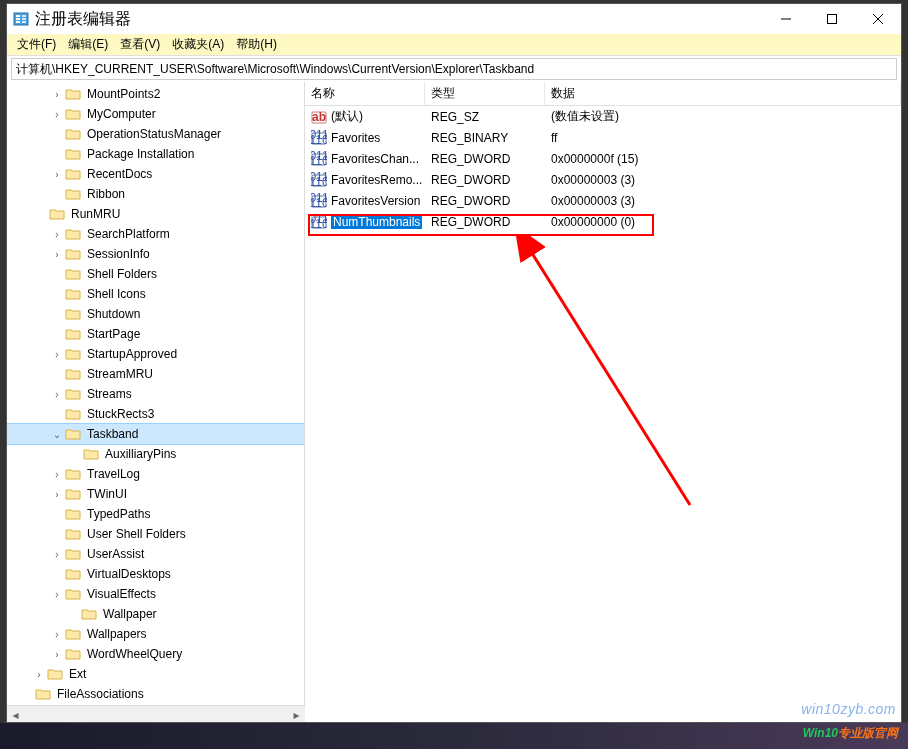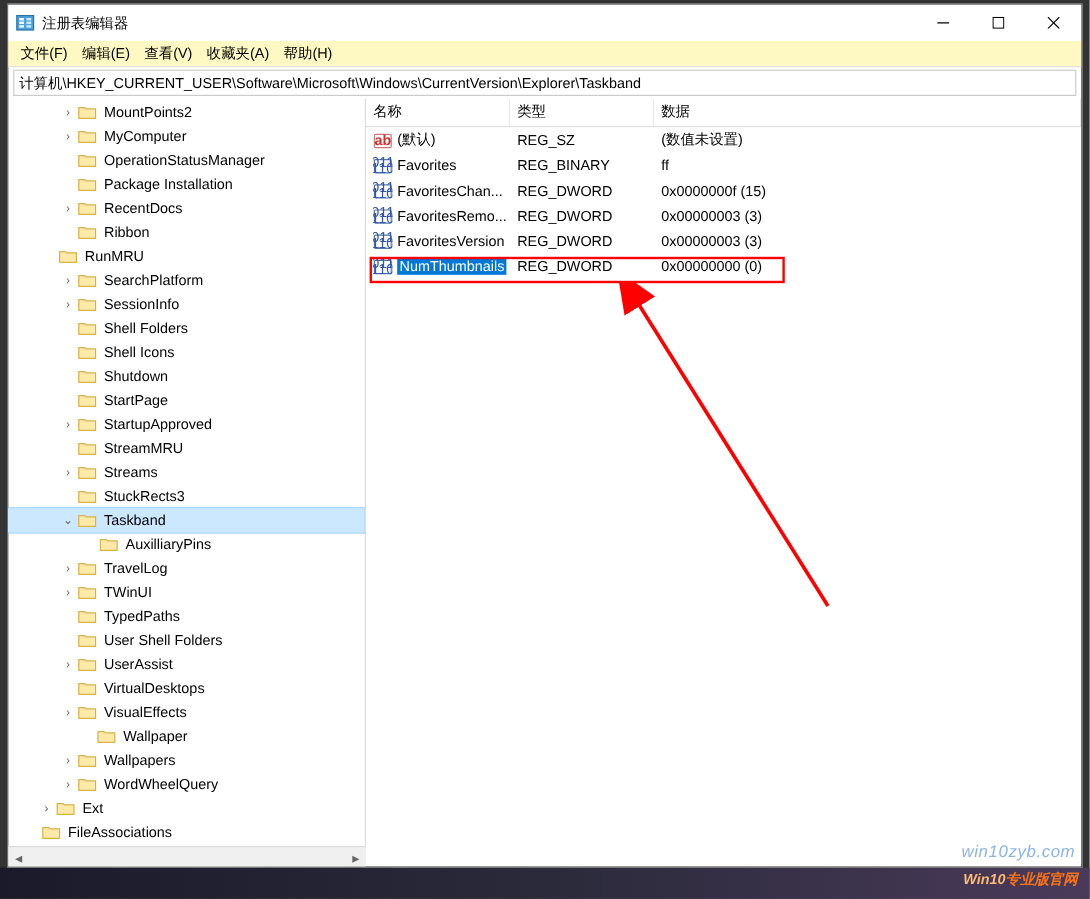--- a/index.html
+++ b/index.html
@@ -1,20 +1,20 @@
 <!DOCTYPE html>
 <html><head>
   <meta charset="utf-8">
   <style>
     * { margin: 0; padding: 0; box-sizing: border-box; font-family: "Microsoft YaHei", "Segoe UI", sans-serif; font-size: 12px; }
     body { width: 908px; height: 749px; background: #333; overflow: hidden; position: relative; }
     .window { position: absolute; left: 6px; top: 3px; width: 896px; height: 720px; background: #fff; border: 1px solid #555; display: flex; flex-direction: column; }
     .titlebar { height: 30px; display: flex; align-items: center; padding-left: 6px; background: #fff; }
     .titlebar-icon { width: 16px; height: 16px; margin-right: 6px; }
-    .title-text { flex: 1; font-size: 12px; }
+    .title-text { flex: 1; font-size: 16px; }
     .win-controls { display: flex; }
     .win-btn { width: 46px; height: 30px; display: flex; align-items: center; justify-content: center; }
     .win-btn svg { width: 10px; height: 10px; }
     .menubar { height: 22px; background: #fef9c3; display: flex; align-items: center; padding: 0 4px; border-bottom: 1px solid #e0e0e0; }
     .menu-item { padding: 2px 6px; cursor: default; }
     .addressbar { height: 22px; display: flex; align-items: center; border: 1px solid #ccc; margin: 2px 4px; padding: 0 4px; font-size: 12px; }
     .content { flex: 1; display: flex; overflow: hidden; }
     .tree-panel { width: 298px; border-right: 1px solid #ddd; overflow-y: auto; overflow-x: auto; padding-top: 2px; position: relative; }
     .tree-row { display: flex; align-items: center; height: 20px; white-space: nowrap; cursor: default; }
     .expander { width: 12px; display: inline-flex; justify-content: center; color: #666; font-size: 10px; }
@@ -407,14 +407,14 @@
   <defs>
     <marker id="ah" markerWidth="12" markerHeight="12" refX="2" refY="5" orient="auto">
       <polygon points="0,0 12,5 0,10" fill="#ff0000"></polygon>
     </marker>
   </defs>
   <line x1="180" y1="270" x2="20" y2="15" stroke="#ff0000" stroke-width="3" marker-end="url(#ah)"></line>
 </svg>
 
 <div class="watermark">win10zyb.com</div>
 <div class="watermark2">
-  <span style="color:#fdba74">Win10</span><span style="color:#f97316">专业版官网</span>
+  <span style="color:#22c55e">Win10</span><span style="color:#f97316">专业版官网</span>
 </div>
 
 </body></html>

